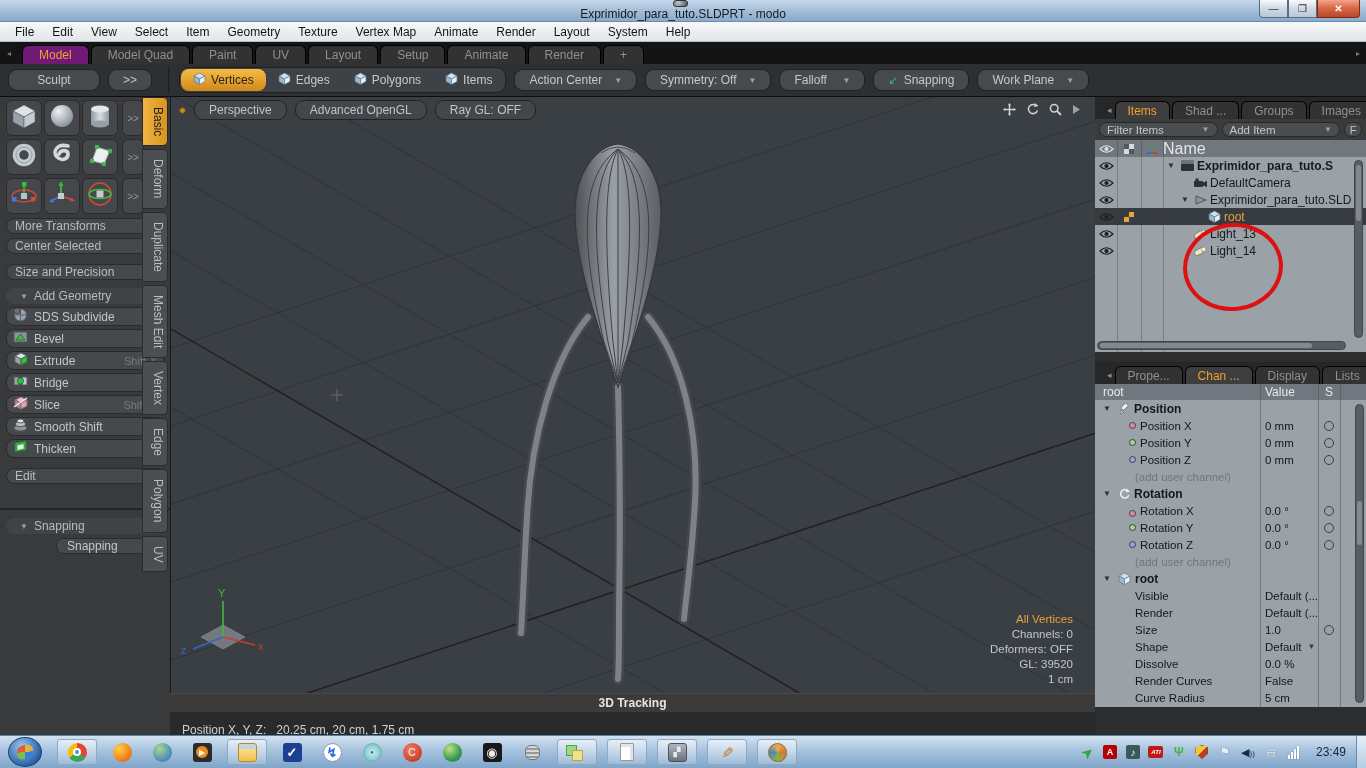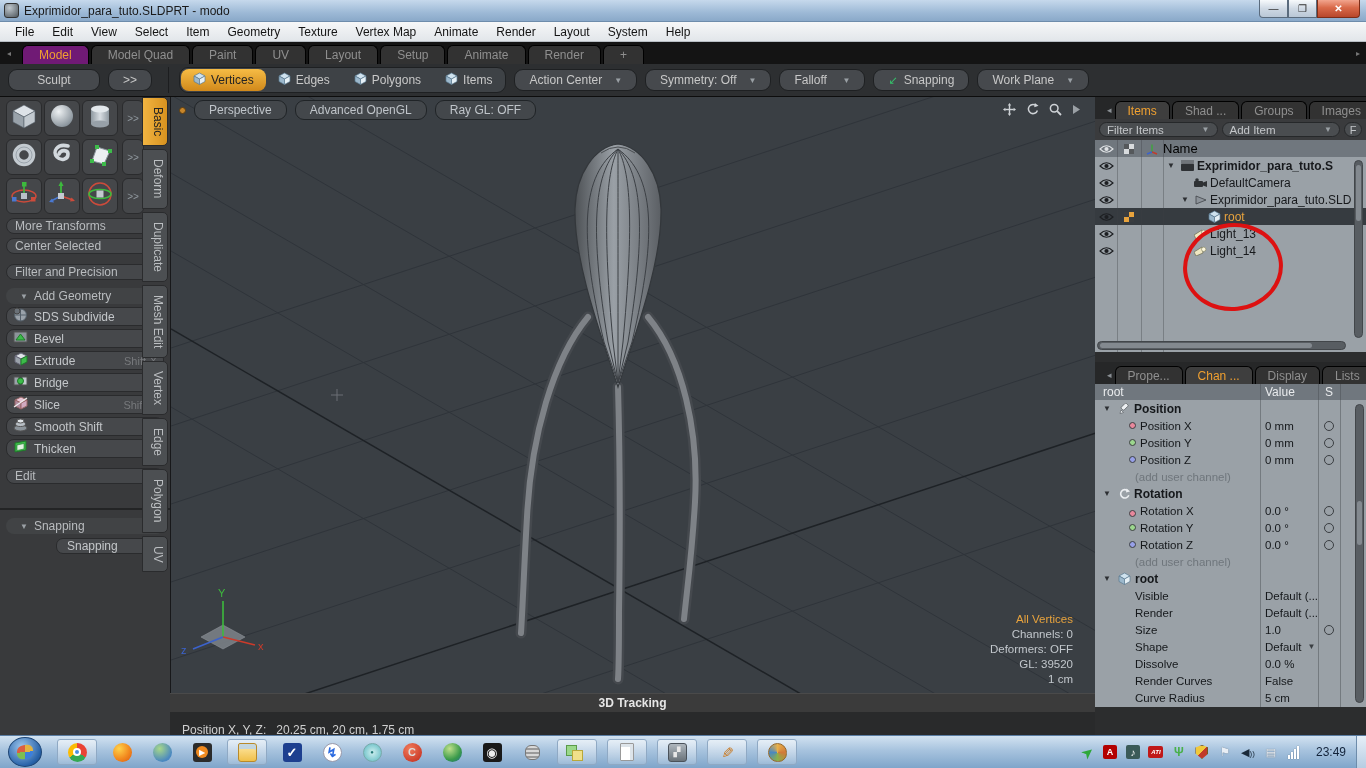--- a/index.html
+++ b/index.html
@@ -1,21 +1,21 @@
 <!DOCTYPE html>
 <html><head>
 <meta charset="utf-8">
 <style>
   html,body{margin:0;padding:0;background:#000;}
   *{box-sizing:border-box;font-family:"Liberation Sans",sans-serif;}
   .screen{position:relative;width:1366px;height:768px;overflow:hidden;background:#222;}
   .abs{position:absolute;}
 
   
-  .titlebar{left:0;top:0;width:1366px;height:22px;background:linear-gradient(#c6d9ec,#9db9d6 60%,#8aa9c9);border-bottom:1px solid #6e8cab;display:flex;align-items:center;padding:0 4px;}
+  .titlebar{left:0;top:0;width:1366px;height:22px;background:linear-gradient(#c6d9ec,#9db9d6 60%,#8aa9c9);border-bottom:1px solid #6e8cab;display:flex;align-items:center;padding:0 4px;flex-direction:column;}
   .app-icon{width:15px;height:15px;border-radius:3px;background:radial-gradient(circle at 35% 30%,#bfc7cd,#4e565c);border:1px solid #333;margin-right:5px;}
   .title-text{font-size:12px;color:#1a1a1a;}
   .winbtns{position:absolute;right:6px;top:0;display:flex;}
   .winbtn{width:29px;height:18px;border:1px solid #5a6b7d;border-top:none;display:flex;align-items:center;justify-content:center;font-size:10px;color:#333;background:linear-gradient(#f7fafc,#cfd9e4 50%,#b9c7d6);}
   .winbtn:first-child{border-radius:0 0 0 4px;}
   .winbtn.close{width:43px;background:linear-gradient(#f2a58e,#d96a4a 45%,#b8472b);color:#fff;font-weight:bold;border-radius:0 0 4px 0;border-color:#7c2d18;}
   .menubar{left:0;top:22px;width:1366px;height:20px;background:linear-gradient(#f6f7f8,#e2e6ea);display:flex;align-items:center;padding-left:6px;border-bottom:1px solid #b8bec4;}
   .menu-item{font-size:12px;color:#141414;padding:0 9px;}
 
   
@@ -64,21 +64,21 @@
   
   .rightpanel{left:1095px;top:97px;width:271px;height:638px;background:#2c2d2e;}
   .ptabs{height:22px;background:#262728;display:flex;align-items:flex-end;padding-left:10px;position:relative;}
   .ptab{height:18px;line-height:18px;padding:0 12px;margin-right:2px;font-size:12px;color:#8f8f8f;background:#323232;border:1px solid #000;border-bottom:none;border-radius:6px 6px 0 0;white-space:nowrap;}
   .ptab.active{color:#f0a030;background:#3e3e3e;}
   .ptab-glyph{color:#8a8f94;font-size:9px;margin:0 3px 4px 2px;}
   .filter-row{height:21px;background:#3a3b3d;display:flex;align-items:center;gap:4px;padding:0 4px;}
   .pill{flex:1;height:15px;background:#4a4d50;border:1px solid #26282a;border-radius:8px;color:#c3c6c9;font-size:11.5px;display:flex;align-items:center;justify-content:space-between;padding:0 7px;}
   .fbtn{width:18px;height:15px;background:#4a4d50;border:1px solid #26282a;border-radius:8px;color:#c3c6c9;font-size:11px;display:flex;align-items:center;justify-content:center;}
   .items-body{position:relative;height:212px;background:#9aa1a7;overflow:hidden;}
-  .cols-head{height:17px;background:#70777e;display:flex;align-items:center;color:#000000;font-size:13px;}
+  .cols-head{height:17px;background:#70777e;display:flex;align-items:center;color:#e5e5e5;font-size:16px;}
   .c-eye{width:22px;display:flex;justify-content:center;}
   .c-rend{width:24px;display:flex;justify-content:center;}
   .c-loc{width:22px;display:flex;justify-content:center;}
   .trow{height:17px;display:flex;align-items:center;font-size:12px;color:#17191c;position:relative;}
   .trow.selected{background:#363b40;color:#e8a33d;}
   .tlabel{flex:1;display:flex;align-items:center;gap:3px;white-space:nowrap;overflow:hidden;}
   .tlabel .b{font-weight:bold;}
   .tree-arrow{font-size:8px;color:#2c2f33;width:11px;}
   .colsep{position:absolute;top:0;bottom:0;width:1px;background:rgba(60,64,68,.35);}
   .hscroll{position:absolute;left:2px;right:20px;bottom:2px;height:9px;background:#585d62;border-radius:5px;border:1px solid #42464a;}
@@ -311,21 +311,21 @@
       </div>
     <div class="side-dd">
         <span>More Transforms</span>
         <span class="dd-arrow">▼</span>
       </div>
     <div class="side-dd">
         <span>Center Selected</span>
         <span class="dd-arrow">▼</span>
       </div>
     <div class="side-dd" style="margin-top:10px">
-        <span>Filter and Precision</span>
+        <span>Size and Precision</span>
         <span></span>
       </div>
     <div class="side-head">
         <span class="dd-arrow">▼</span>
         <span>Add Geometry</span>
       </div>
     <div id="tool-list">
         <div class="tool-btn">
           <span><svg width="15" height="15">
               <circle cx="7.5" cy="8" r="6" fill="#9aa2aa" stroke="#55606a"></circle>

